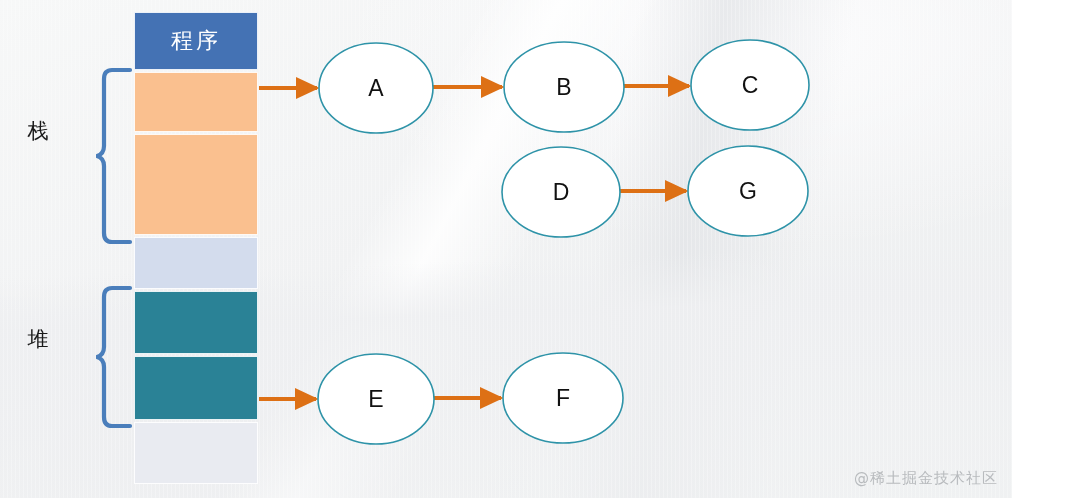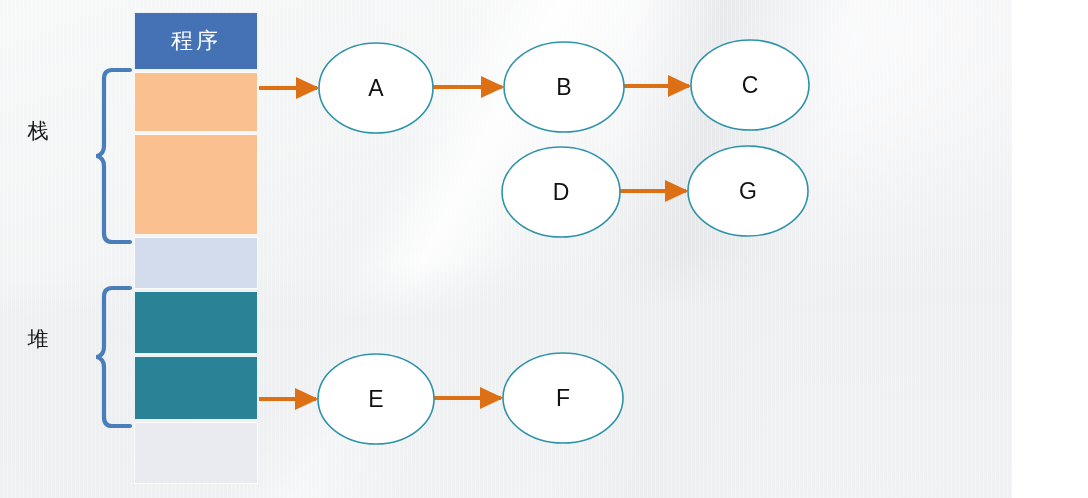--- a/index.html
+++ b/index.html
@@ -173,14 +173,15 @@
   </svg>
 
   <div class="node-label" style="left:376px; top:88px;">A</div>
   <div class="node-label" style="left:564px; top:87px;">B</div>
   <div class="node-label" style="left:750px; top:85px;">C</div>
   <div class="node-label" style="left:561px; top:192px;">D</div>
   <div class="node-label" style="left:748px; top:191px;">G</div>
   <div class="node-label" style="left:376px; top:399px;">E</div>
   <div class="node-label" style="left:563px; top:398px;">F</div>
 
+  <div id="watermark">@稀土掘金技术社区</div>
 
 </div>
 
 </body></html>

